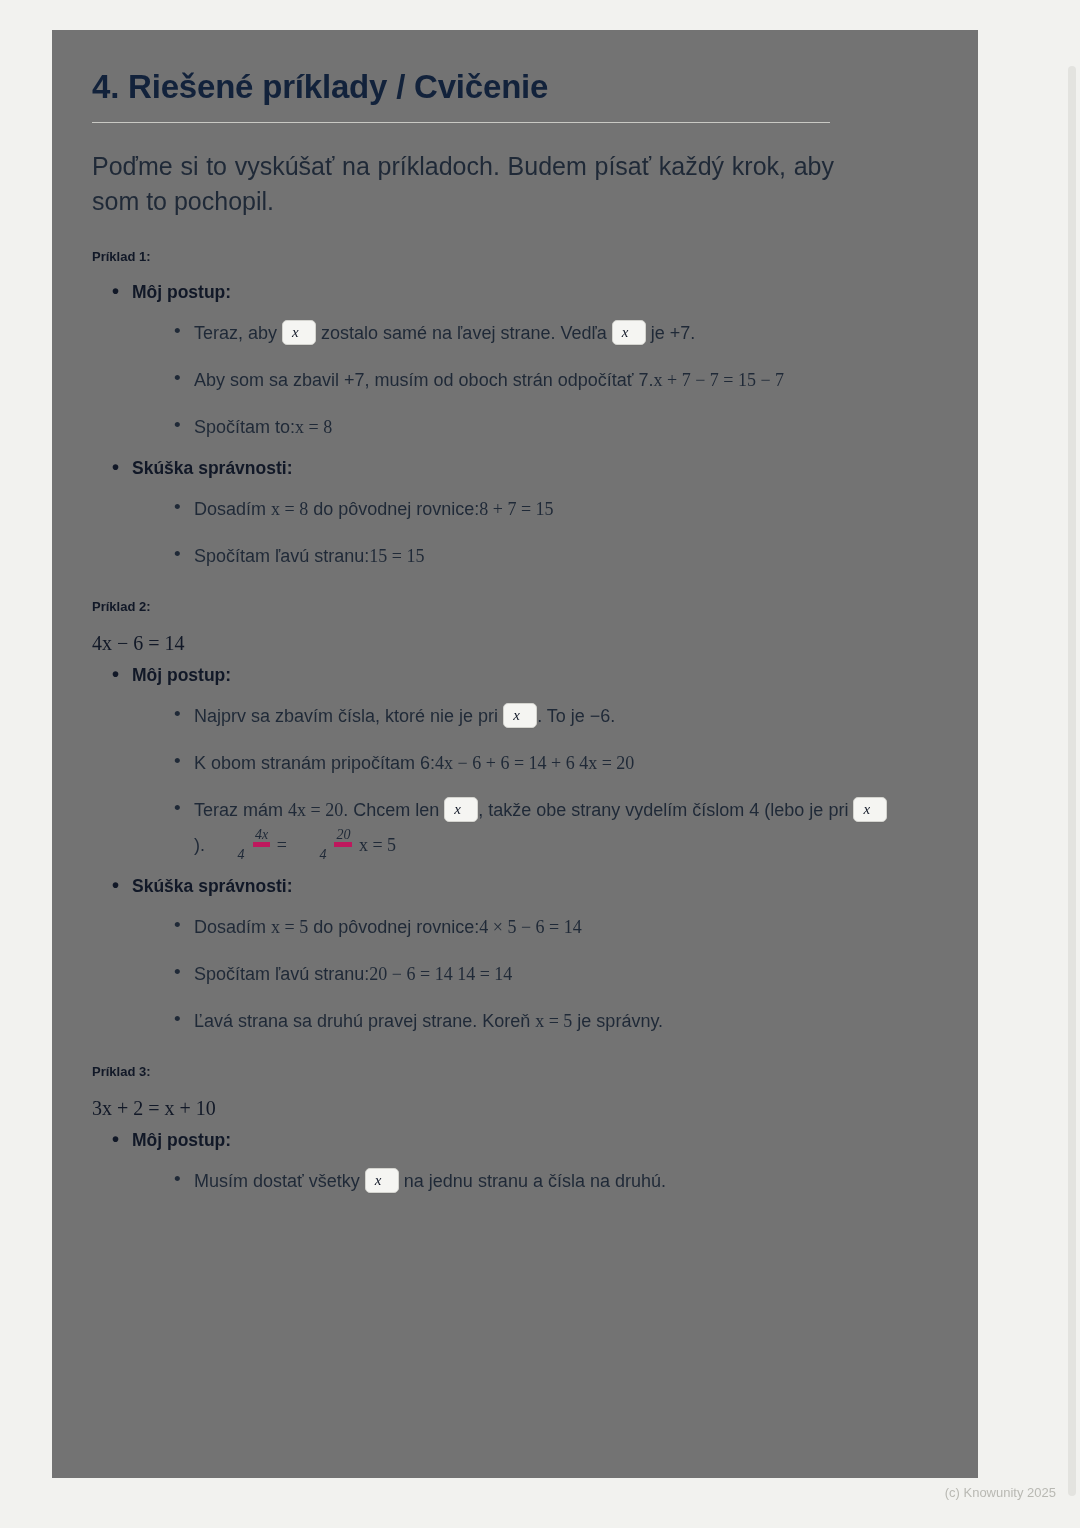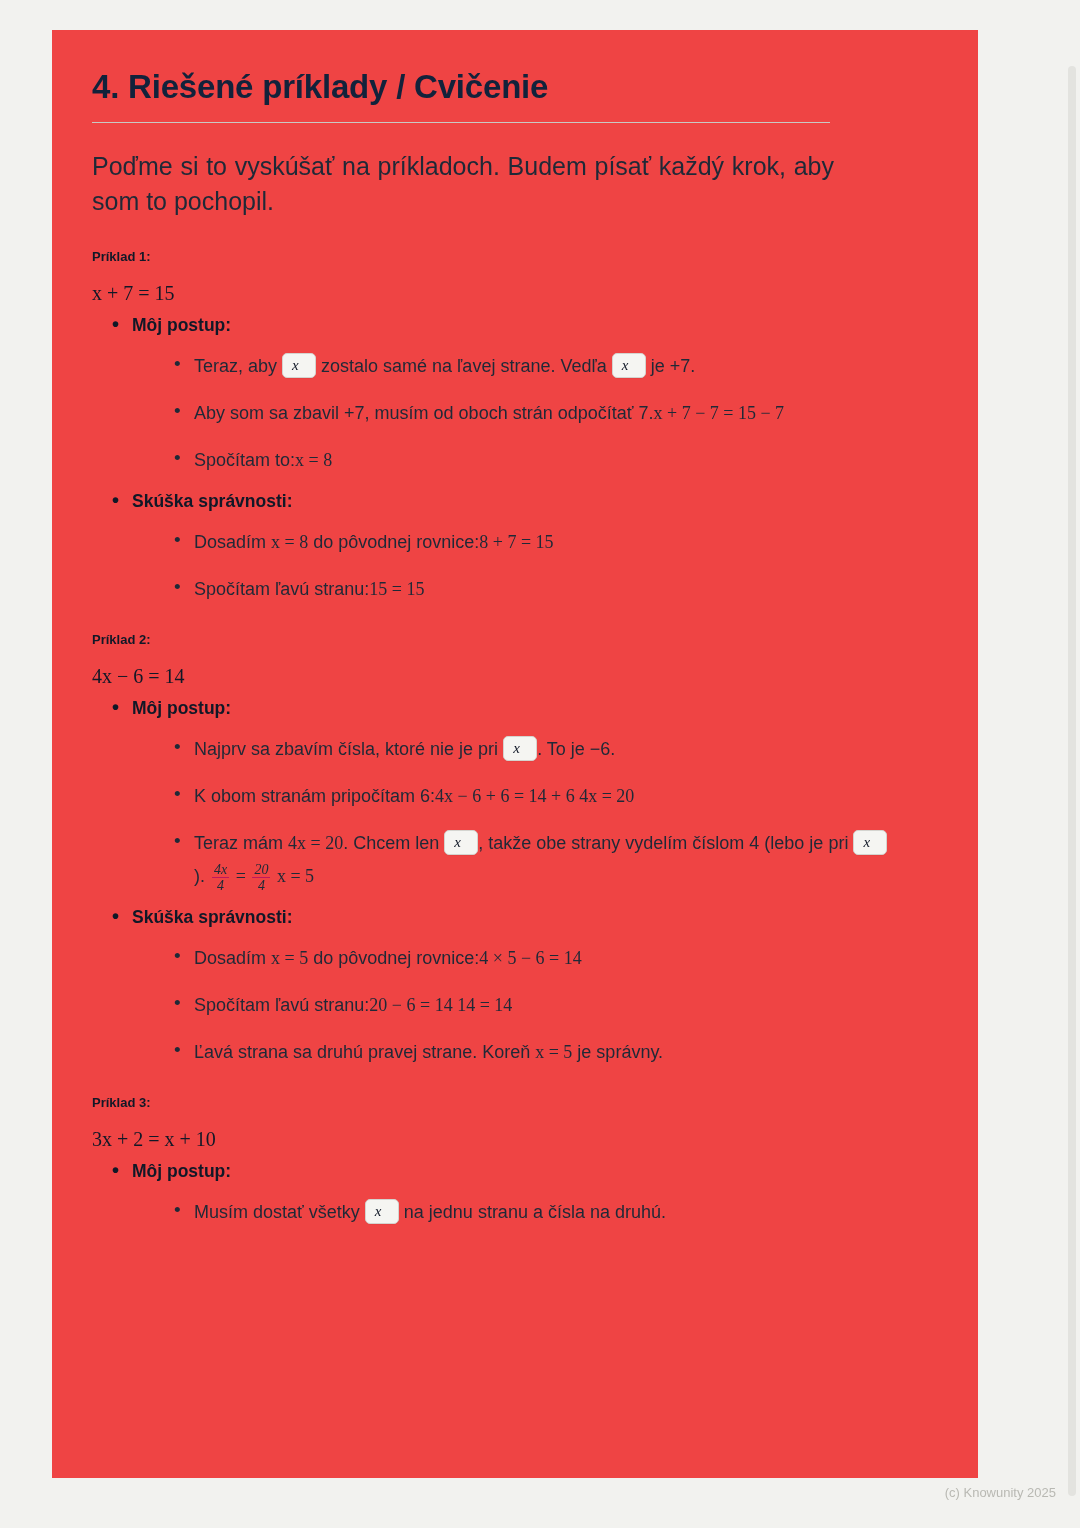--- a/index.html
+++ b/index.html
@@ -13,21 +13,21 @@
     font-family: "Liberation Sans", sans-serif;
     position: relative;
     overflow: hidden;
   }
   .page {
     position: absolute;
     left: 52px;
     top: 30px;
     width: 926px;
     height: 1448px;
-    background: #ef4444;
+    background: #737373;
     box-sizing: border-box;
     padding: 30px 62px 20px 40px;
     overflow: hidden;
   }
   .scrollbar-track {
     position: absolute;
     right: 0px;
     top: 30px;
     width: 28px;
     height: 1448px;
@@ -141,21 +141,21 @@
   .frac {
     display: inline-block;
     vertical-align: -8px;
     text-align: center;
     font-family: "Liberation Serif", serif;
     font-style: italic;
     font-size: 14px;
     line-height: 15px;
     margin: 0 2px;
   }
-  .frac .num { display: block; border-bottom: 1px solid #be185d; padding: 0 2px; }
+  .frac .num { display: block; border-bottom: 5px solid #be185d; padding: 0 2px; margin-left: 41px; }
   .frac .den { display: block; padding: 0 2px; }
   .watermark {
     position: absolute;
     right: 24px;
     bottom: 28px;
     font-size: 13px;
     color: #b9b9b3;
     font-family: "Liberation Sans", sans-serif;
   }
 </style>
@@ -164,21 +164,20 @@
 
 <div class="page">
 
   <h1 class="title">4. Riešené príklady / Cvičenie</h1>
   <hr class="title-rule">
 
   <p class="intro">Poďme si to vyskúšať na príkladoch. Budem písať každý krok, aby som to pochopil.</p>
 
   <div id="examples-root">
       <div class="lead">Príklad 1:</div>
-      <div class="equation">x + 7 = 15</div>
       <ul class="lvl1">
         <li><span>Môj postup:</span><ul class="lvl2">
             <li><span>Teraz, aby </span><span class="mathchip">x</span><span> zostalo samé na ľavej strane. Vedľa </span><span class="mathchip">x</span><span> je +7.</span></li>
             <li><span>Aby som sa zbavil +7, musím od oboch strán odpočítať 7.</span><span class="mi">x + 7 − 7 = 15 − 7</span></li>
             <li><span>Spočítam to:</span><span class="mi">x = 8</span></li>
           </ul></li>
       </ul>
       <ul class="lvl1">
         <li><span>Skúška správnosti:</span><ul class="lvl2">
             <li><span>Dosadím </span><span class="mi">x = 8</span><span> do pôvodnej rovnice:</span><span class="mi">8 + 7 = 15</span></li>

